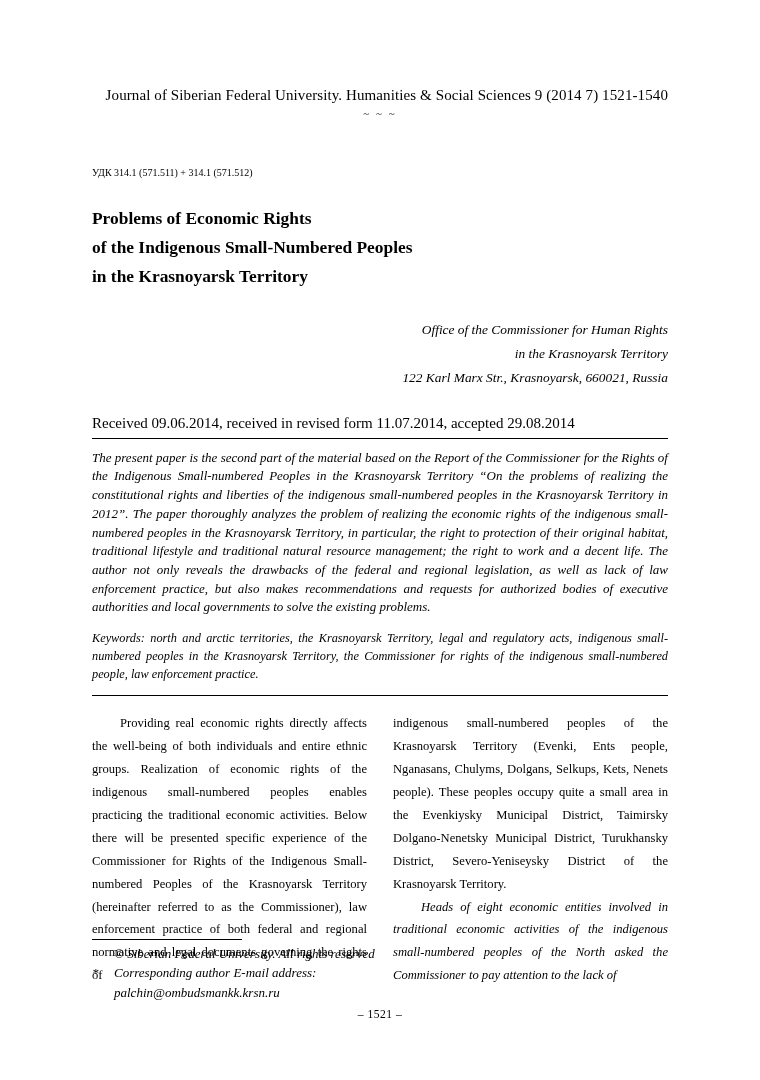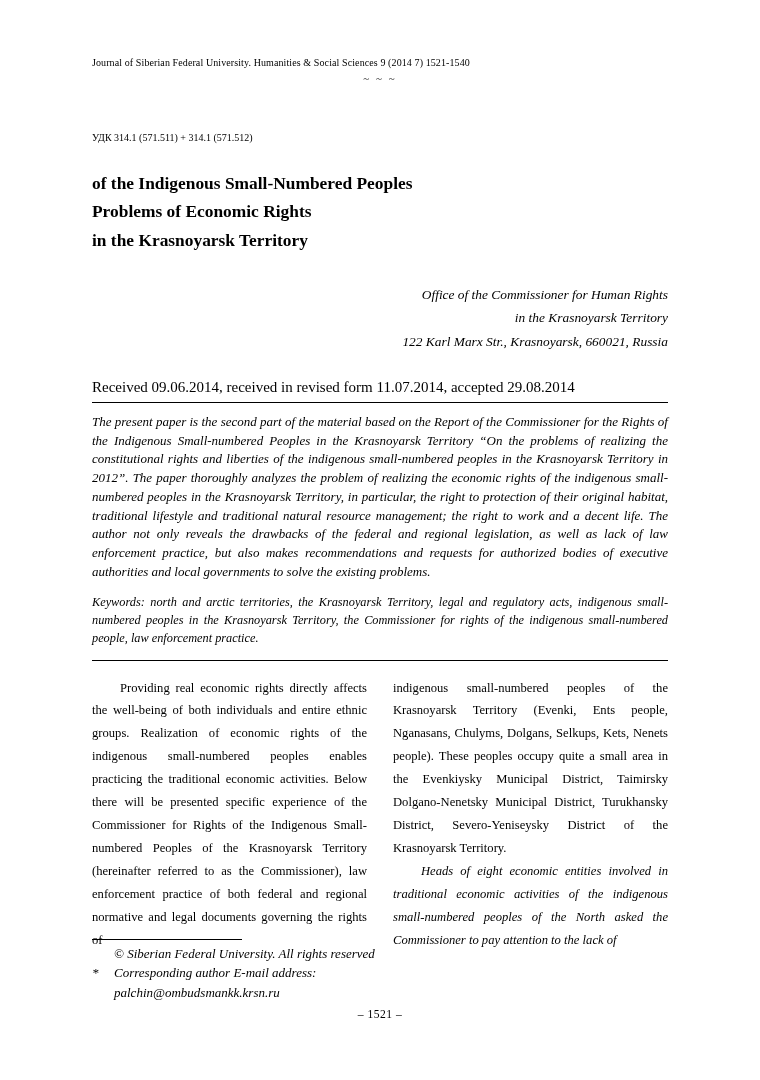--- a/index.html
+++ b/index.html
@@ -17,23 +17,23 @@
   }
   .page {
     position: absolute;
     left: 0; top: 0;
     width: 760px;
     height: 1080px;
     box-sizing: border-box;
     padding: 0 92px;
   }
   .journal-header {
-    margin-top: 56px;
-    text-align: left;
-    font-size: 10px;
+    margin-top: 85px;
+    text-align: right;
+    font-size: 15px;
     letter-spacing: 0.1px;
     line-height: 1.35;
   }
   .tilde {
     text-align: center;
     font-size: 11px;
     letter-spacing: 2px;
     margin-top: 2px;
     color: #222;
   }
@@ -144,22 +144,22 @@
 <body>
 
 <div class="page">
 
   <div class="journal-header">Journal of  Siberian Federal University.  Humanities &amp; Social Sciences 9 (2014 7) 1521-1540</div>
   <div class="tilde">~ ~ ~</div>
 
   <div class="udc">УДК 314.1 (571.511) + 314.1 (571.512)</div>
 
   <div class="title">
+    <div>Problems of Economic Rights</div>
     <div>of the Indigenous Small-Numbered Peoples</div>
-    <div>Problems of Economic Rights</div>
     <div>in the Krasnoyarsk Territory</div>
   </div>
 
   <div class="author-block">
     <div class="affiliation">Office of the Commissioner for Human Rights</div>
     <div class="affiliation">in the Krasnoyarsk Territory</div>
     <div class="affiliation">122 Karl Marx Str., Krasnoyarsk, 660021, Russia</div>
   </div>
 
   <div class="received">Received 09.06.2014, received in revised form 11.07.2014, accepted 29.08.2014</div>

